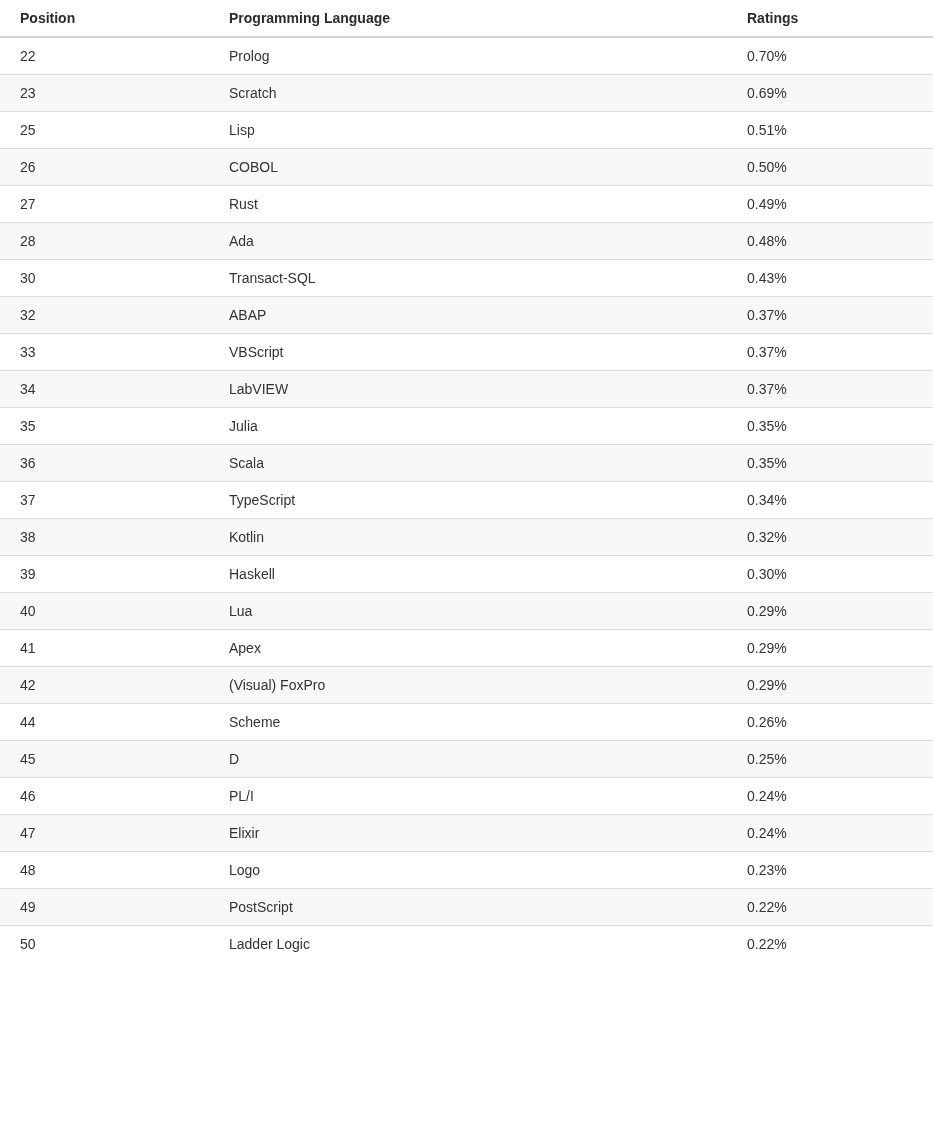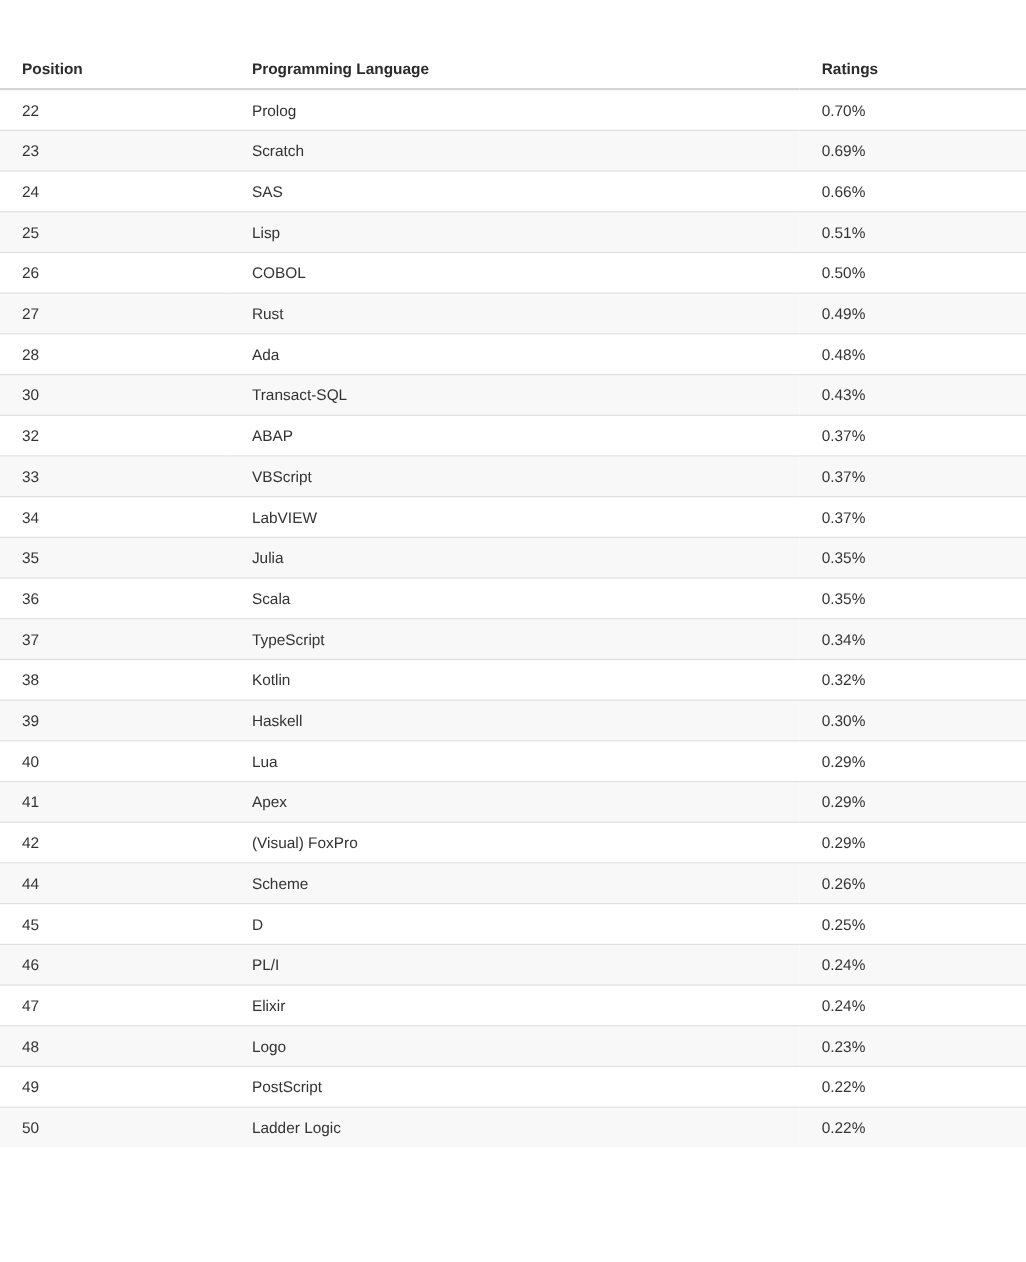--- a/index.html
+++ b/index.html
@@ -12,21 +12,20 @@
     width: 933px;
     min-height: 1147px;
     background: #ffffff;
   }
   table.rankings {
     width: 933px;
     border-collapse: collapse;
     table-layout: fixed;
     font-size: 14px;
     color: #333333;
-    margin-top: 44px;
   }
   table.rankings col.col-position { width: 209px; }
   table.rankings col.col-language { width: 518px; }
   table.rankings col.col-rating   { width: auto; }
   table.rankings th {
     text-align: left;
     font-weight: 700;
     color: #2b2b2b;
     padding: 10px 8px 9px 20px;
     border-bottom: 2px solid #d4d4d4;
@@ -66,25 +65,20 @@
     <tbody id="rankings-body">
         <tr>
           <td>22</td>
           <td>Prolog</td>
           <td>0.70%</td>
         </tr>
         <tr>
           <td>23</td>
           <td>Scratch</td>
           <td>0.69%</td>
-        </tr>
-        <tr>
-          <td>24</td>
-          <td>SAS</td>
-          <td>0.66%</td>
         </tr>
         <tr>
           <td>25</td>
           <td>Lisp</td>
           <td>0.51%</td>
         </tr>
         <tr>
           <td>26</td>
           <td>COBOL</td>
           <td>0.50%</td>

